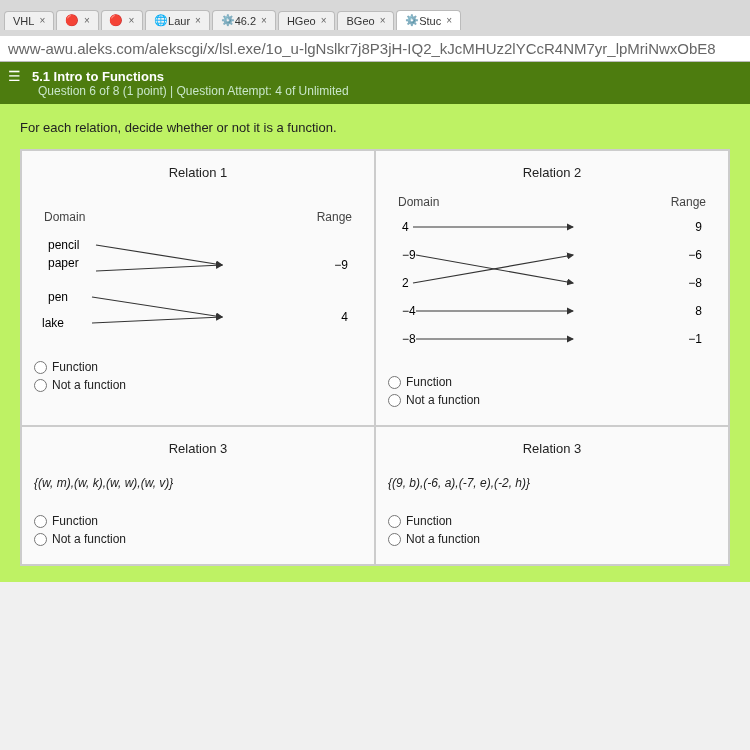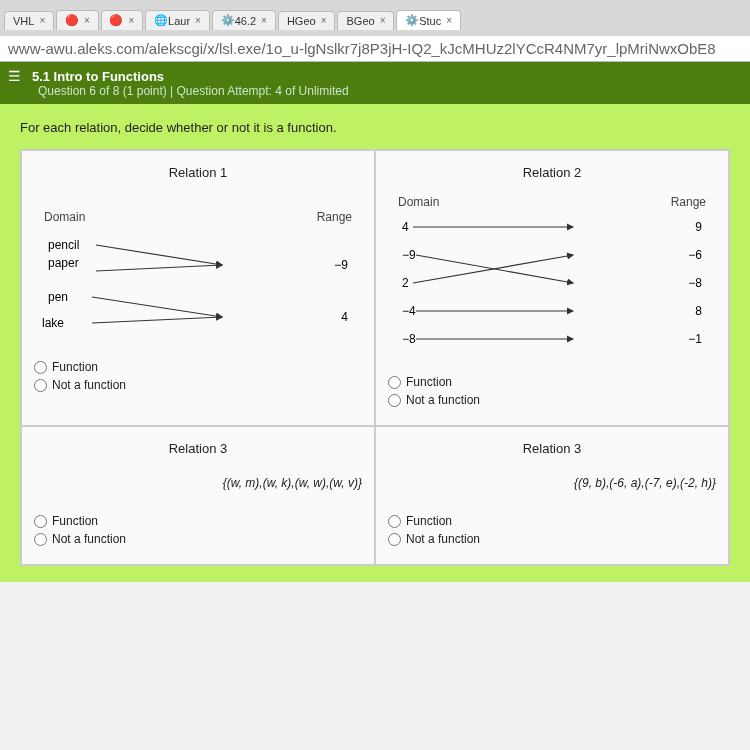--- a/index.html
+++ b/index.html
@@ -58,21 +58,21 @@
     
     .radio-group { margin-top: 8px; }
     .radio-option {
       display: flex; align-items: center;
       font-size: 12px; color: #222; margin-bottom: 4px;
     }
     .radio-option input[type=radio] { margin-right: 5px; }
 
     
     .set-notation {
-      text-align: right; font-size: 12px; color: #222;
+      text-align: left; font-size: 12px; color: #222;
       margin: 20px 0 24px 0; font-style: italic;
     }
   </style>
 </head>
 <body>
 
 <div class="tab-bar">
   <div class="tab">
     <span>VHL</span>
     <span class="tab-close">×</span>

